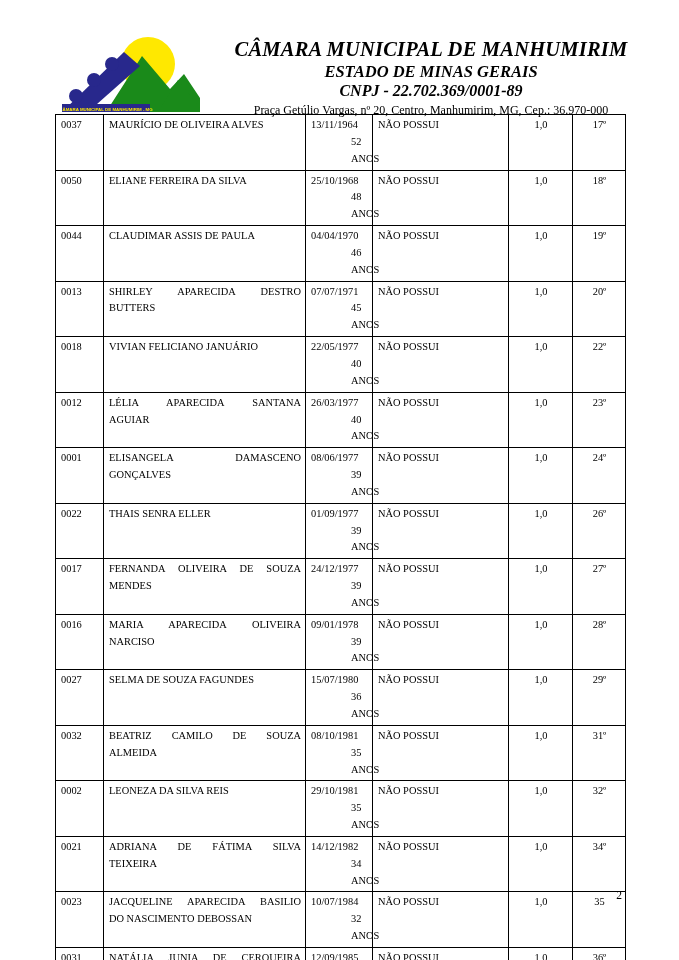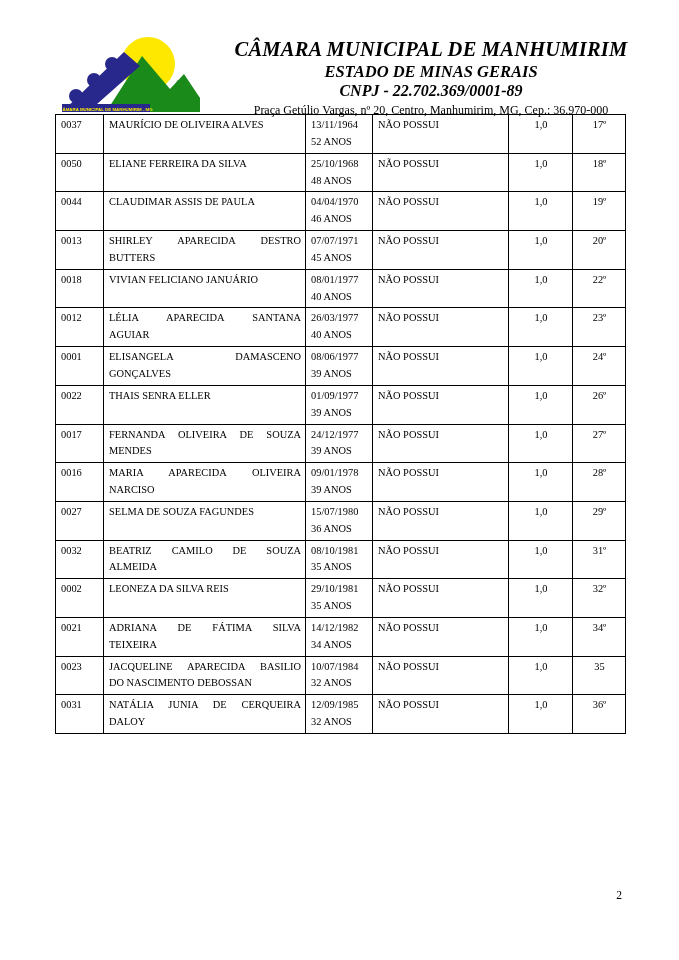--- a/index.html
+++ b/index.html
@@ -108,21 +108,21 @@
 
   .c-name .nm {
     display: block;
     text-align: justify;
     text-align-last: justify;
   }
   .c-name .nm.last,
   .c-name .nm.single {
     text-align-last: left;
   }
-  .c-date .age { display: block; }
+  .c-date .age { display: block; margin-left: 40px; }
 
   
   .page-number {
     position: absolute;
     right: 57px;
     top: 889px;
     font-size: 11.5px;
     text-align: right;
   }
 </style>
@@ -204,21 +204,21 @@
             <td class="c-date"><span>07/07/1971</span><span class="age">45 ANOS</span></td>
             <td class="c-doc">NÃO POSSUI</td>
             <td class="c-score">1,0</td>
             <td class="c-rank">20º</td>
           </tr>
           <tr>
             <td class="c-code">0018</td>
             <td class="c-name">
               <span class="nm single">VIVIAN FELICIANO JANUÁRIO</span>
             </td>
-            <td class="c-date"><span>08/01/1977</span><span class="age">40 ANOS</span></td>
+            <td class="c-date"><span>22/05/1977</span><span class="age">40 ANOS</span></td>
             <td class="c-doc">NÃO POSSUI</td>
             <td class="c-score">1,0</td>
             <td class="c-rank">22º</td>
           </tr>
           <tr>
             <td class="c-code">0012</td>
             <td class="c-name">
               <span class="nm">LÉLIA APARECIDA SANTANA</span>
               <span class="nm last">AGUIAR</span>
             </td>

